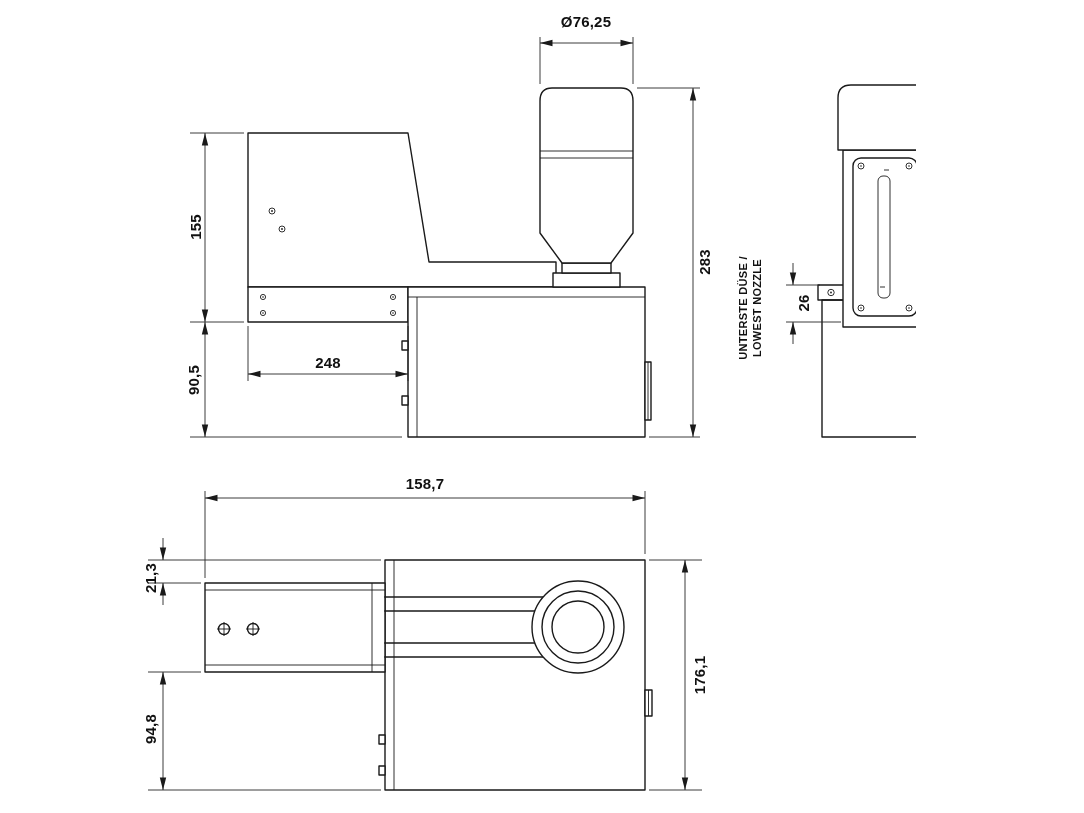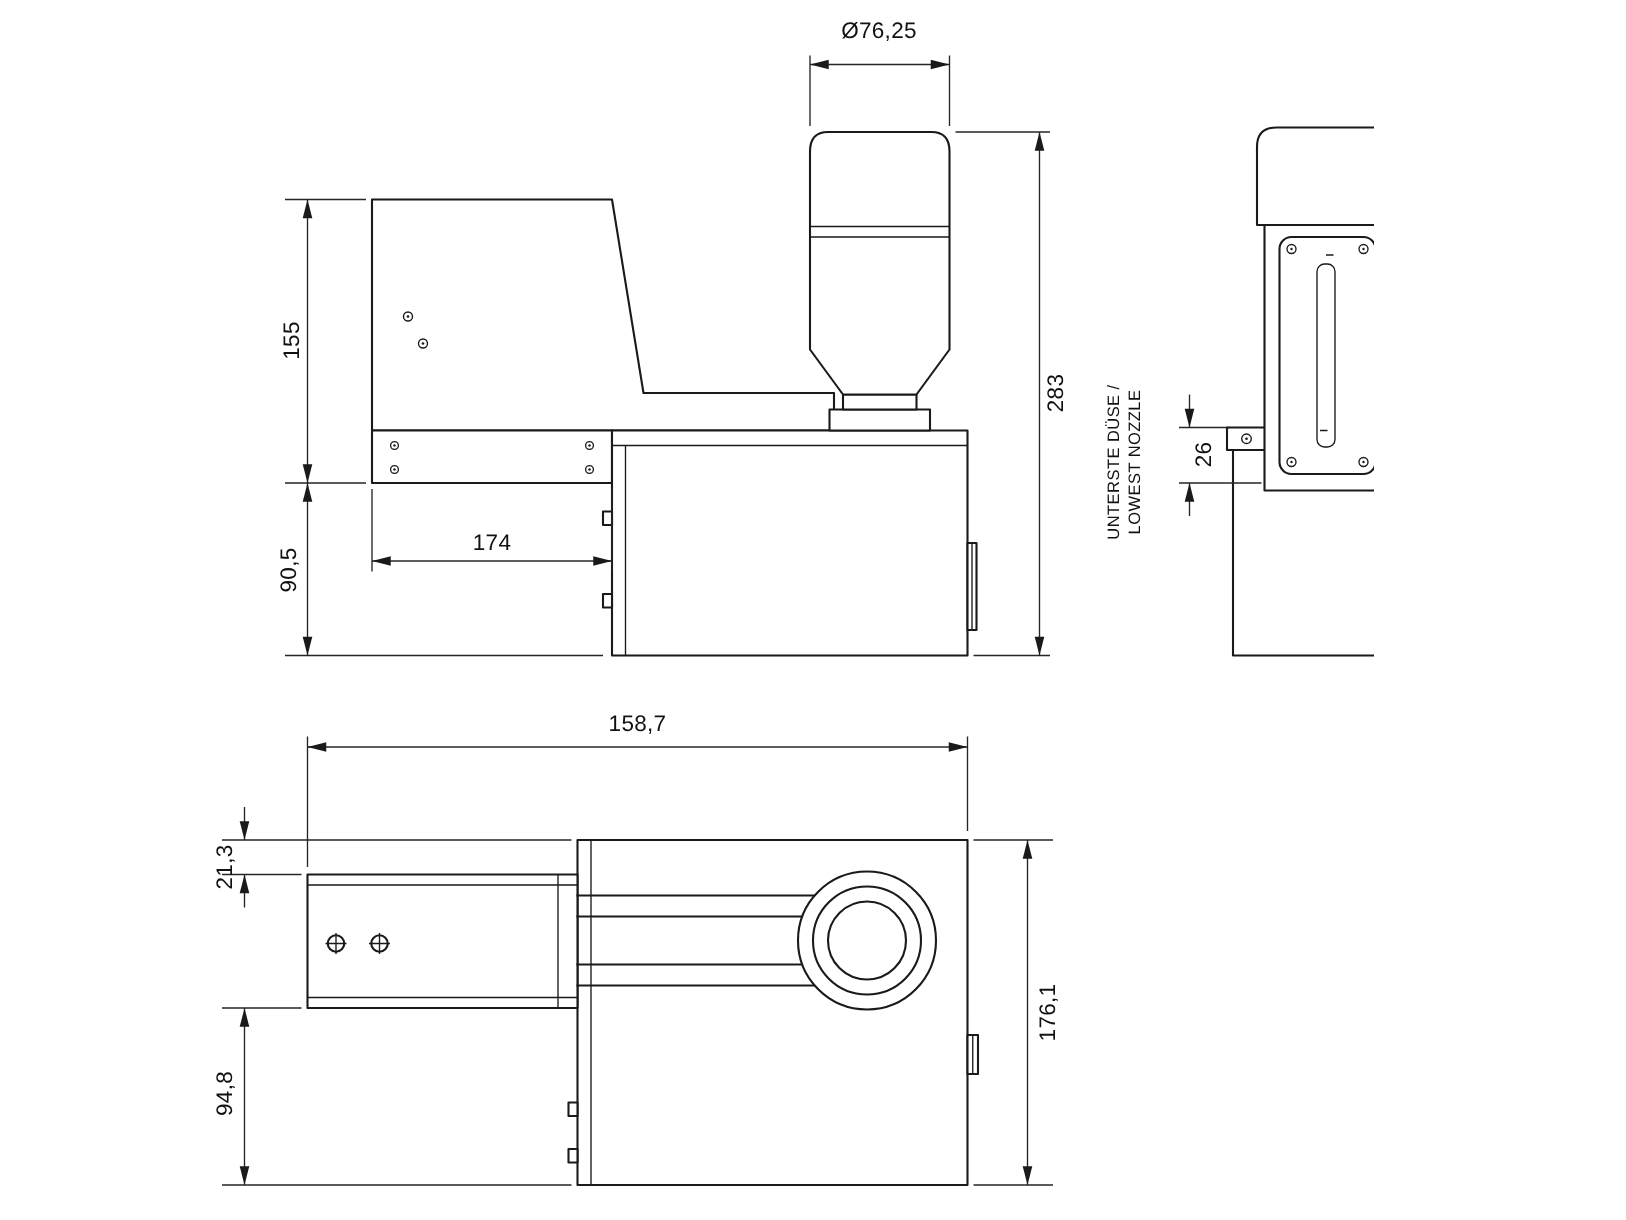--- a/index.html
+++ b/index.html
@@ -3,20 +3,21 @@
 <meta charset="utf-8">
 <style>
   html, body { margin: 0; padding: 0; background: #ffffff; }
   .canvas {
     position: relative;
     width: 916px;
     height: 813px;
     background: #ffffff;
     font-family: "Liberation Sans", sans-serif;
     overflow: hidden;
+    font-weight: bold;
   }
   svg { position: absolute; left: 0; top: 0; }
 
   
   .obj  { fill: none; stroke: #1a1a1a; stroke-width: 1.4; stroke-linejoin: round; stroke-linecap: square; }
   .objw { fill: #ffffff; stroke: #1a1a1a; stroke-width: 1.4; stroke-linejoin: round; }
   .thin { fill: none; stroke: #1a1a1a; stroke-width: 0.9; }
   .dim  { fill: none; stroke: #262626; stroke-width: 0.9; }
   .dot  { fill: #1a1a1a; stroke: none; }
 
@@ -158,21 +159,21 @@
         <line class="dim" x1="163" y1="672" x2="163" y2="790" marker-start="url(#arr)" marker-end="url(#arr)"></line>
         <path class="dim" d="M649,560 H702 M649,790 H702"></path>
         <line class="dim" x1="685" y1="560" x2="685" y2="790" marker-start="url(#arr)" marker-end="url(#arr)"></line>
       </g>
     </g>
   </svg>
 
   <div class="dim-label" style="left:586px; top:21px;">Ø76,25</div>
   <div class="dim-label vert" style="left:195px; top:227px;">155</div>
   <div class="dim-label vert" style="left:193px; top:380px;">90,5</div>
-  <div class="dim-label" style="left:328px; top:362px;">174</div>
+  <div class="dim-label" style="left:328px; top:362px;">248</div>
   <div class="dim-label vert" style="left:704px; top:262px;">283</div>
 
   <div class="dim-label vert" style="left:803px; top:303px;">26</div>
   <div class="dim-label vert note-label" style="left:751px; top:308px;">
     <div>UNTERSTE DÜSE /</div>
     <div>LOWEST NOZZLE</div>
   </div>
 
   <div class="dim-label" style="left:425px; top:483px;">158,7</div>
   <div class="dim-label vert" style="left:150px; top:578px;">21,3</div>

